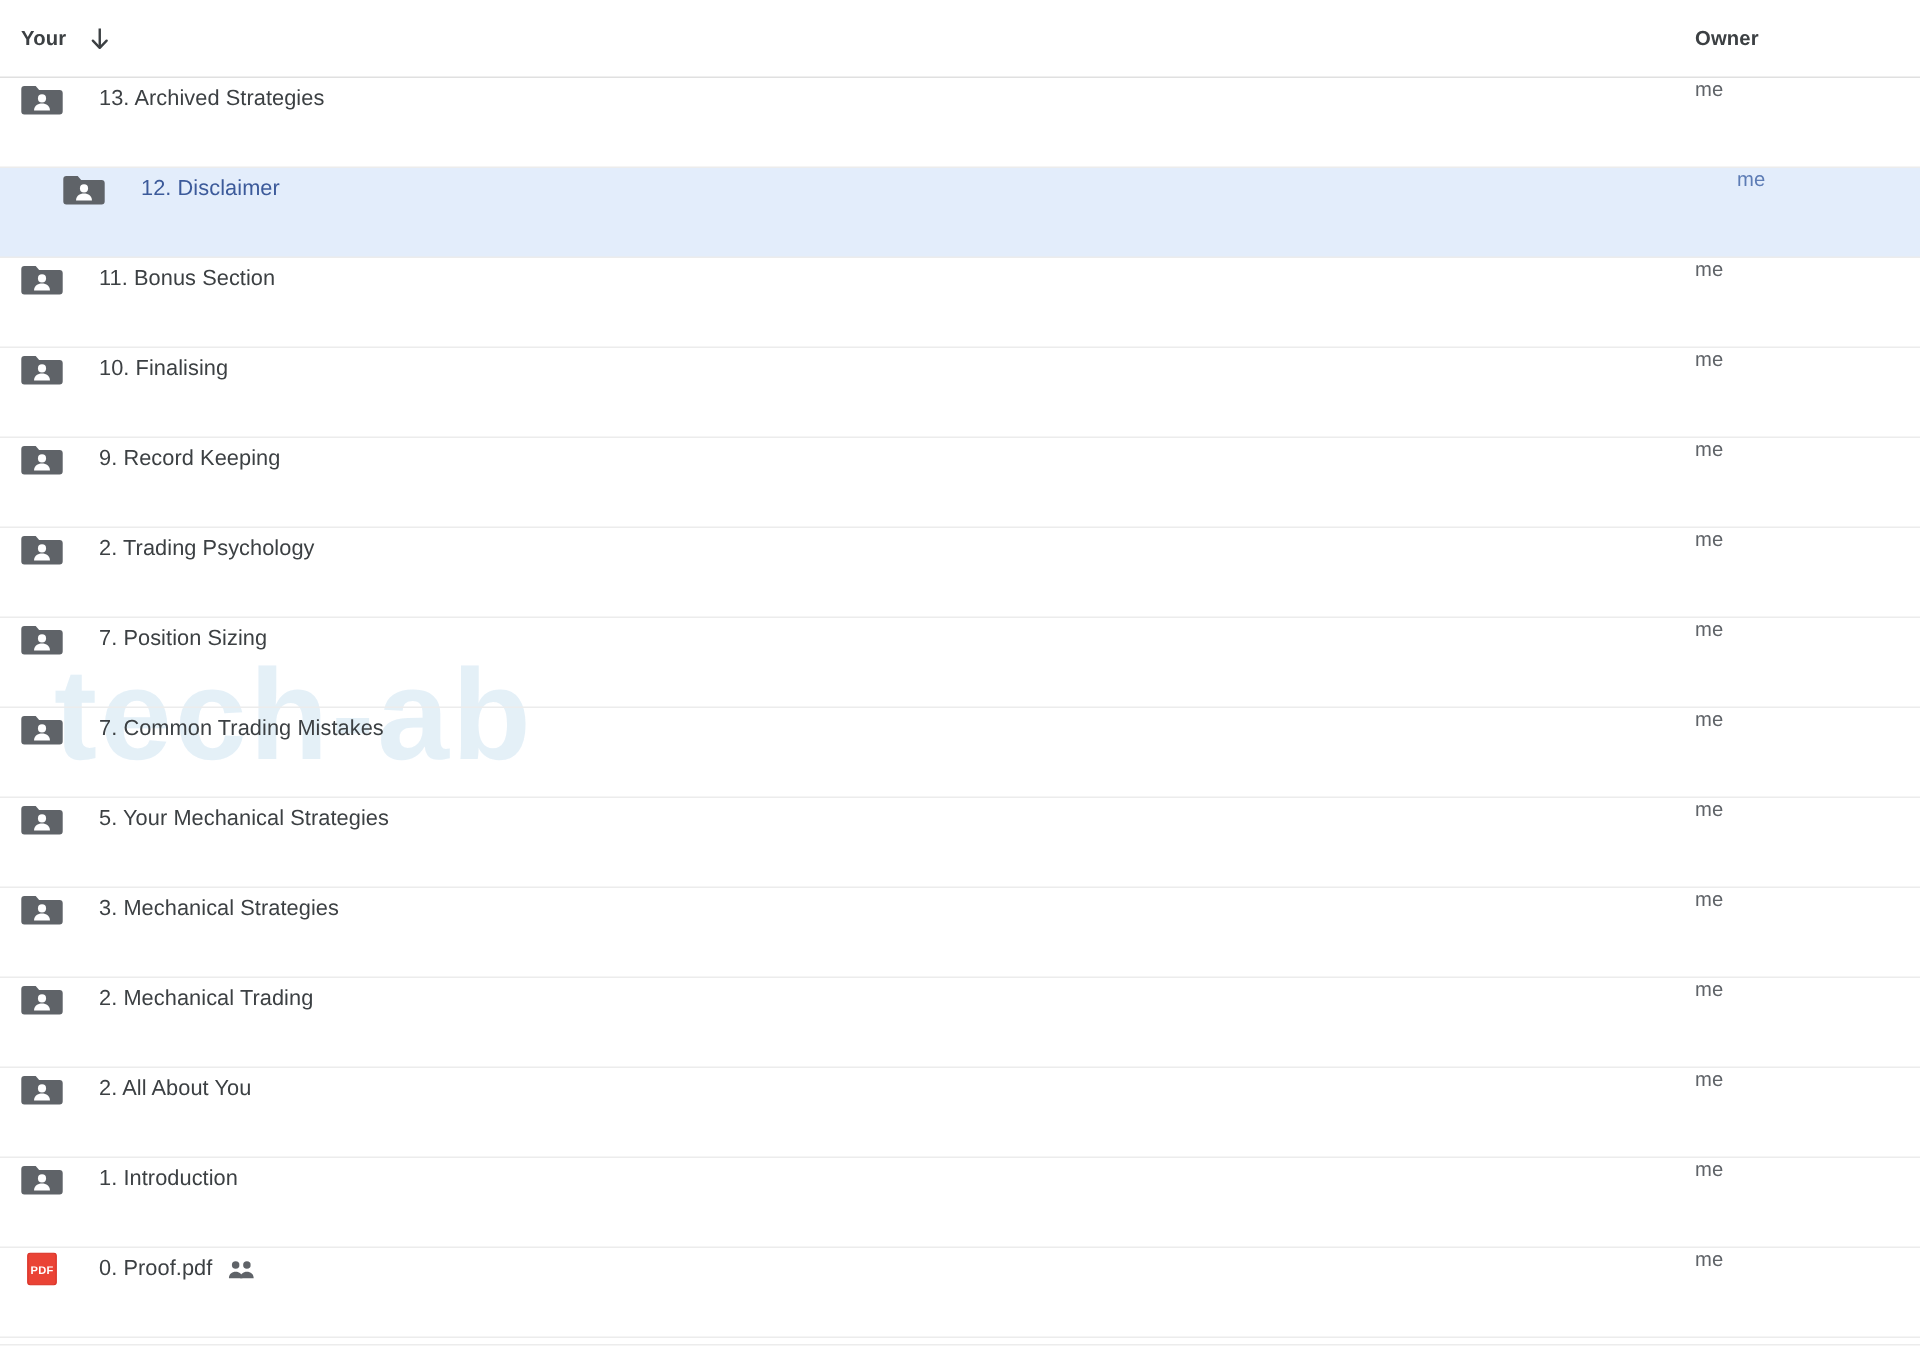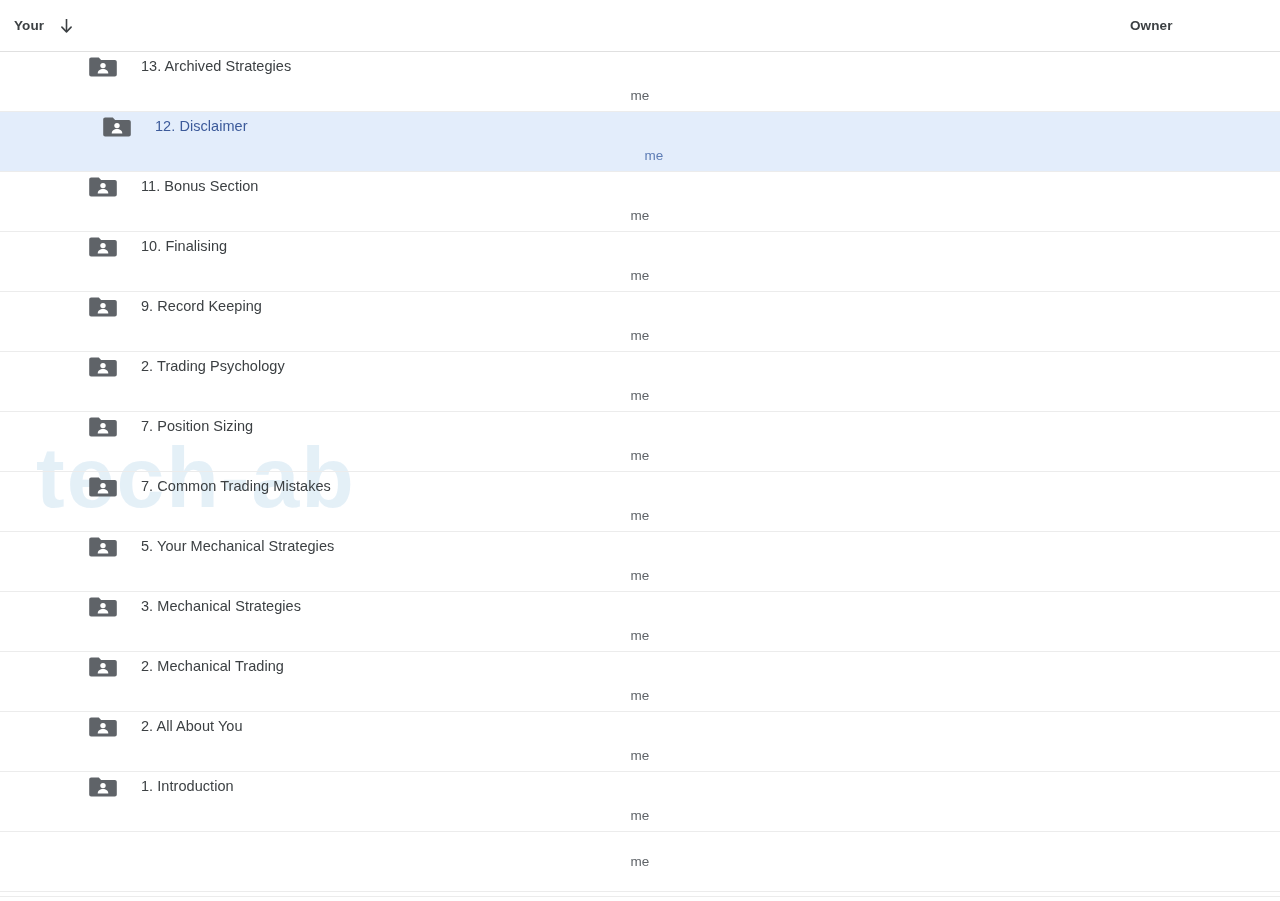--- a/index.html
+++ b/index.html
@@ -82,23 +82,22 @@
   .rows {
     position: relative;
     z-index: 1;
   }
   .row {
     position: relative;
     height: 60px;
     box-sizing: border-box;
     border-bottom: 1px solid #ececec;
     display: flex;
-    align-items: center;
+    align-items: flex-start;
     background: transparent;
-    flex-direction: column;
   }
   .row.selected {
     background: #e3edfb;
     padding-left: 28px;
   }
   .row.selected .row-name {
     color: #3c5a9a;
   }
   .row.selected .row-owner {
     color: #5d7cb5;
@@ -369,20 +368,38 @@
               <path d="M8.7 19.6c0-3 2.4-4.6 5.3-4.6s5.3 1.6 5.3 4.6z" fill="#ffffff"></path>
             </svg>
           </span>
           <span class="row-name">1. Introduction</span>
         </div>
         <div class="cell-owner">
           <span class="row-owner">me</span>
         </div>
       </div>
       <div class="row">
+        <div class="cell-name">
+          <span class="file-icon">
+            <svg width="24" height="24" viewBox="0 0 24 24" aria-hidden="true">
+              <rect x="2.5" y="1.5" width="19" height="21" rx="1.6" fill="#ea4335"></rect>
+              <rect x="2.5" y="1.5" width="19" height="21" rx="1.6" fill="none" stroke="#d93025" stroke-width="0.8"></rect>
+              <text x="12" y="15.2" text-anchor="middle" font-family="Liberation Sans, sans-serif" font-size="7.4" font-weight="700" fill="#ffffff" letter-spacing="0.2">PDF</text>
+            </svg>
+          </span>
+          <span class="row-name">0. Proof.pdf</span>
+          <span class="shared-badge">
+            <svg width="18" height="13" viewBox="0 0 18 13" aria-hidden="true">
+              <circle cx="5.1" cy="3.4" r="2.5" fill="#5f6368"></circle>
+              <circle cx="12.6" cy="3.4" r="2.5" fill="#5f6368"></circle>
+              <path d="M0.6 12.2c0-2.8 2-4.3 4.5-4.3s4.5 1.5 4.5 4.3z" fill="#5f6368"></path>
+              <path d="M8.1 12.2c0-2.8 2-4.3 4.5-4.3s4.5 1.5 4.5 4.3z" fill="#5f6368"></path>
+            </svg>
+          </span>
+        </div>
         <div class="cell-owner">
           <span class="row-owner">me</span>
         </div>
       </div>
     </div>
 
   <div class="bottom-rule"></div>
 </div>
 
 </body></html>

